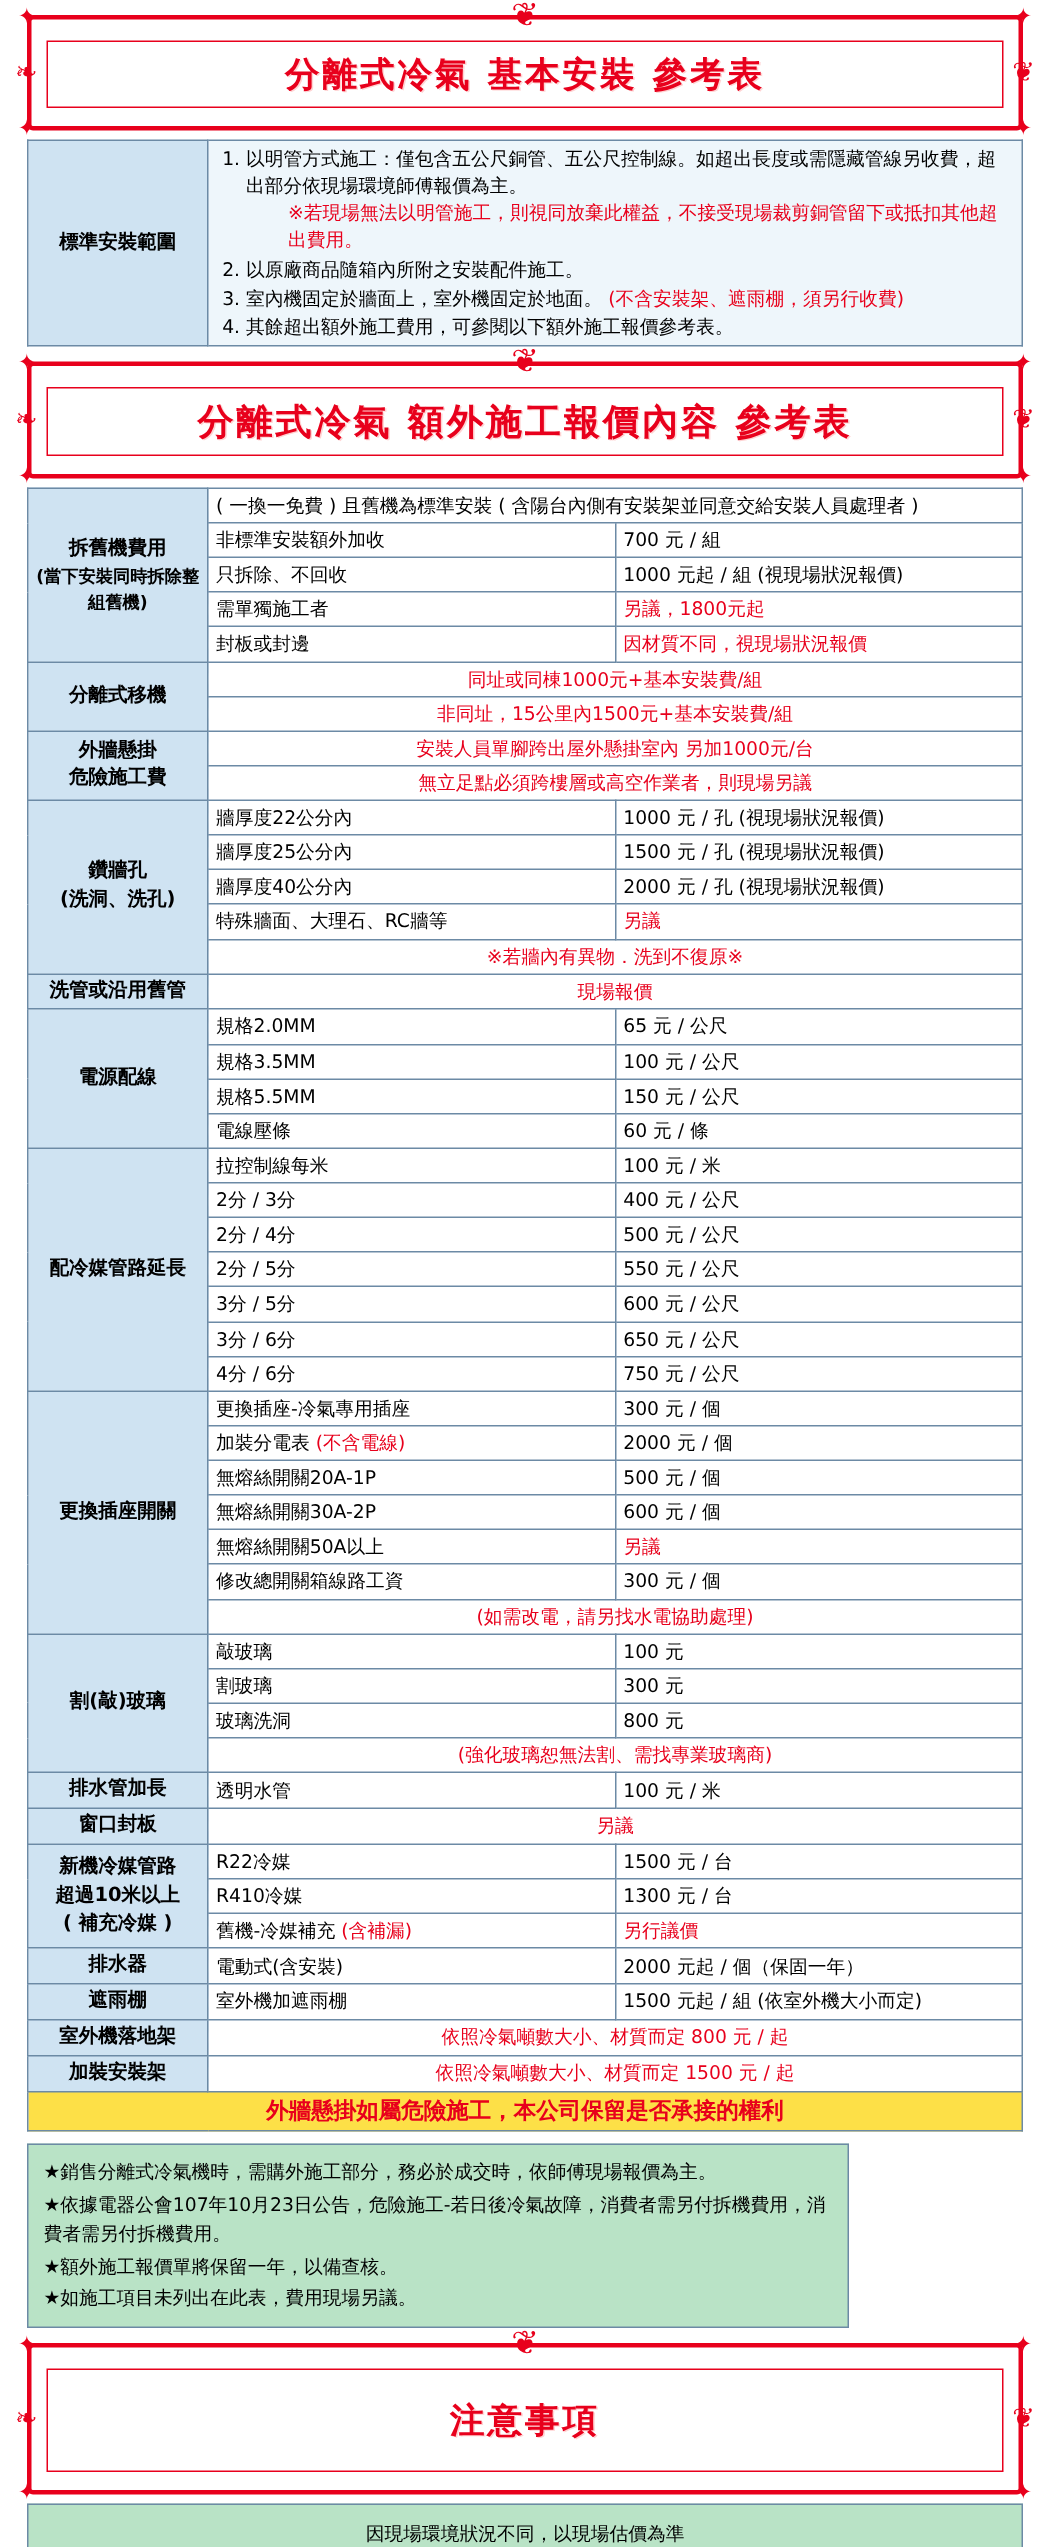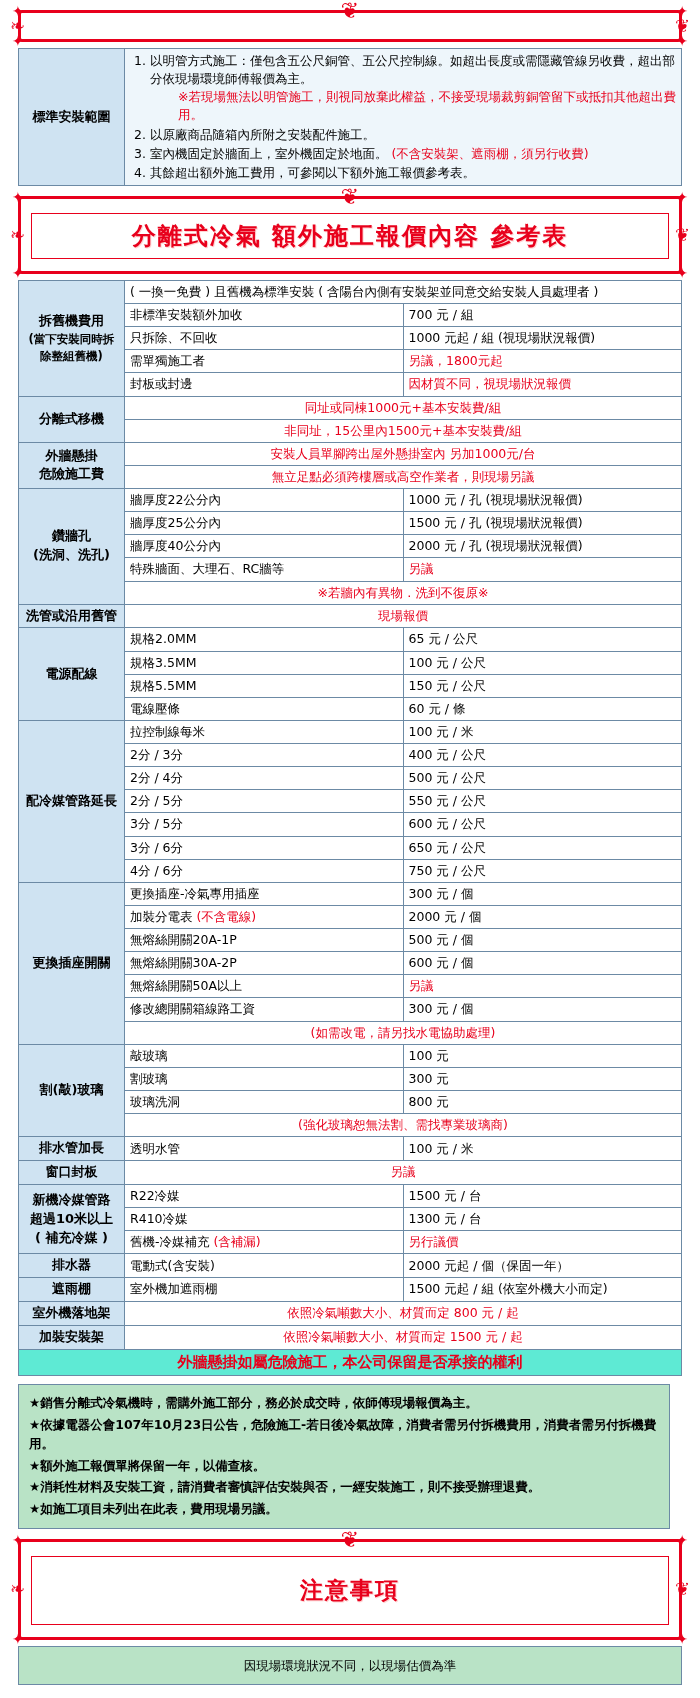--- a/index.html
+++ b/index.html
@@ -56,49 +56,48 @@
     border-collapse: collapse;
     table-layout: fixed;
   }
   table.t td {
     border: 1px solid #6c8aa5;
     padding: 2px 5px;
     vertical-align: middle;
     line-height: 1.45;
   }
   td.cat {
-    width: 106px;
+    width: 120px;
     background: #cfe3f2;
     text-align: center;
     font-weight: bold;
     font-size: 13px;
   }
   td.body { background:#eef6fb; }
   td.itm { background:#ffffff;border-radius:10px; }
   td.price { background:#ffffff; text-align:left; white-space:nowrap; }
   .red { color:#e8001c; }
   .center { text-align:center; }
   .right { text-align:right; }
   ol.std { margin:0; padding-left: 20px; }
   ol.std li { margin: 1px 0; }
   .note-in { display:block;margin-left:28px; }
 
   
   .notes {
     margin: 4px 18px 8px 18px;
-    width: 652px;
+    width: 548px;
     background: #b9e3c6;
     border: 1px solid #6c8aa5;
     padding: 6px 10px;
-    font-weight: bold;
   }
   .notes p { margin: 3px 0; line-height: 1.5; }
 
   .fullrow-red {
-    background:#5eead4;
+    background:#fde047;
     color:#e8001c;
     font-weight:bold;
     text-align:center;
     font-size:15px;
   }
 
   
   .footer-box {
     margin: 6px 18px 12px 18px;
     width: 664px;
@@ -116,20 +115,23 @@
 <div class="page">
 
   <div class="banner">
     <span class="orn top">❦</span>
     <span class="orn left">❧</span>
     <span class="orn right">❦</span>
     <span class="orn tl">✦</span>
     <span class="orn tr">✦</span>
     <span class="orn bl">✦</span>
     <span class="orn br">✦</span>
+    <div class="inner">
+      <div class="banner-title">分離式冷氣 基本安裝 參考表</div>
+    </div>
   </div>
 
   <table class="t">
     <tbody>
         <tr>
       <td class="cat">標準安裝範圍</td>
       <td class="body">
         <ol class="std">
           <li>
             <span>以明管方式施工：僅包含五公尺銅管、五公尺控制線。如超出長度或需隱藏管線另收費，超出部分依現場環境師傅報價為主。</span>
@@ -383,21 +385,20 @@
     <tr>
       <td colspan="3" class="fullrow-red">外牆懸掛如屬危險施工，本公司保留是否承接的權利</td>
     </tr>
   </tbody>
     </table>
 
   <div class="notes">
     <p>★銷售分離式冷氣機時，需購外施工部分，務必於成交時，依師傅現場報價為主。</p>
     <p>★依據電器公會107年10月23日公告，危險施工-若日後冷氣故障，消費者需另付拆機費用，消費者需另付拆機費用。</p>
     <p>★額外施工報價單將保留一年，以備查核。</p>
-    <p>★消耗性材料及安裝工資，請消費者審慎評估安裝與否，一經安裝施工，則不接受辦理退費。</p>
     <p>★如施工項目未列出在此表，費用現場另議。</p>
   </div>
 
   <div class="banner">
     <span class="orn top">❦</span>
     <span class="orn left">❧</span>
     <span class="orn right">❦</span>
     <span class="orn tl">✦</span>
     <span class="orn tr">✦</span>
     <span class="orn bl">✦</span>

